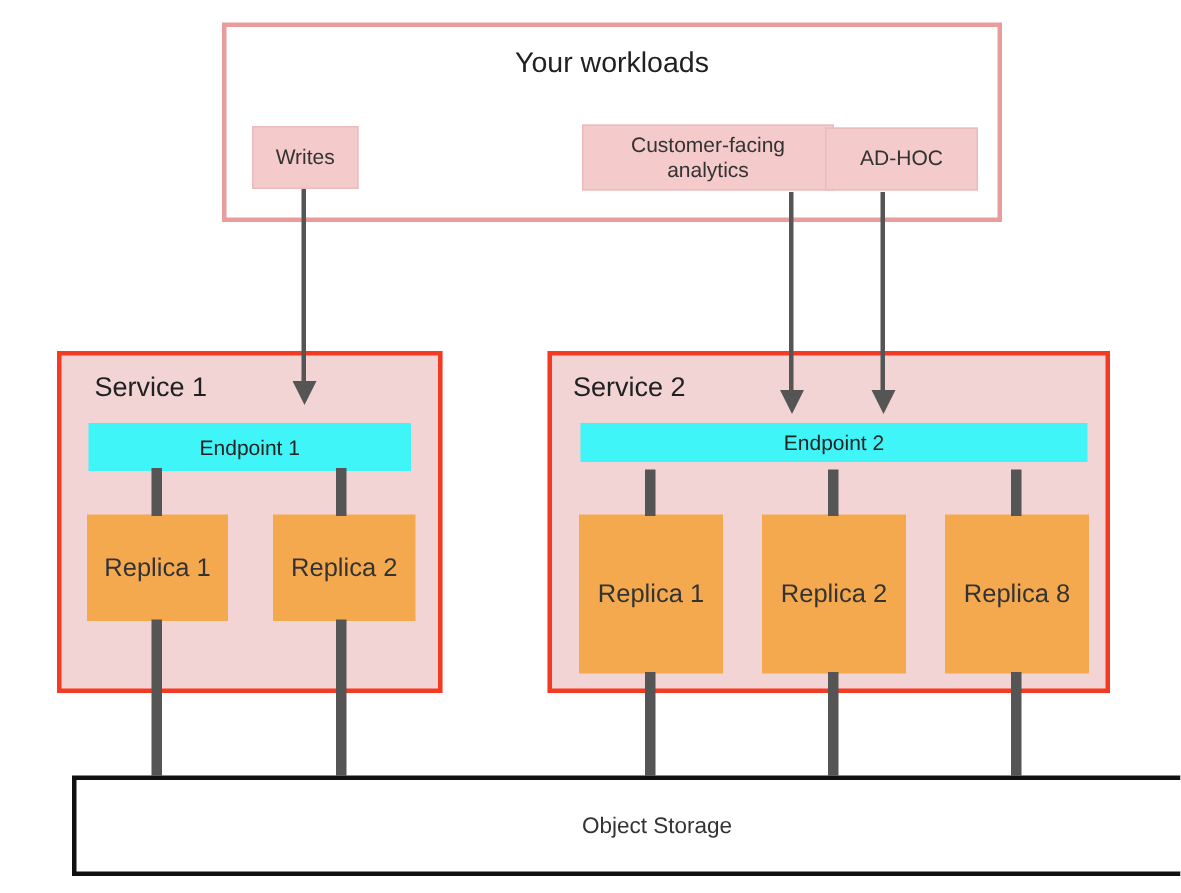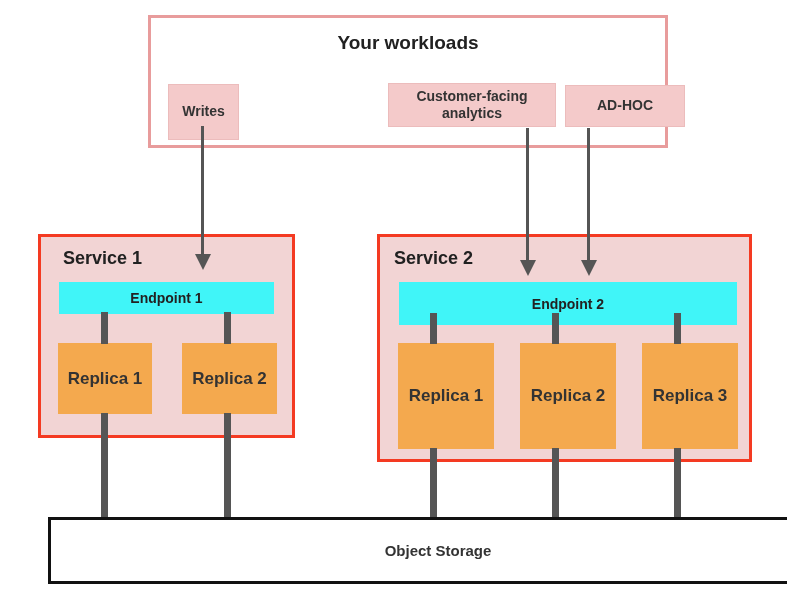--- a/index.html
+++ b/index.html
@@ -5,21 +5,20 @@
   * { margin: 0; padding: 0; box-sizing: border-box; }
   html, body { background: #ffffff; }
   body { font-family: "Liberation Sans", "DejaVu Sans", sans-serif; color: #2e2e2e; }
 
   .canvas {
     position: relative;
     width: 787px;
     height: 595px;
     background: #ffffff;
     overflow: hidden;
-    font-weight: bold;
   }
 
   
   .workloads-box {
     position: absolute;
     left: 148px; top: 15px;
     width: 520px; height: 133px;
     background: #ffffff;
     border: 3px solid #e89c9c;
   }
@@ -35,52 +34,52 @@
     background: #f4caca;
     border: 1px solid #ecbcbc;
     display: flex;
     align-items: center;
     justify-content: center;
     text-align: center;
     font-size: 14px;
     line-height: 1.25;
     color: #333333;
   }
-  .pill-writes    { left: 17px;  top: 66px; width: 71px;  height: 56px; }
+  .pill-writes    { left: 17px;  top: 66px; width: 71px;  height: 42px; }
   .pill-analytics { left: 237px; top: 65px; width: 168px; height: 44px; padding: 0 6px; }
-  .pill-adhoc     { left: 399px; top: 67px; width: 120px; height: 42px; margin-left: 15px; }
+  .pill-adhoc     { left: 399px; top: 67px; width: 102px; height: 42px; }
 
   
   .service-box {
     position: absolute;
     border: 3px solid #f43a22;
     background: #f2d4d4;
   }
-  .service-1 { left: 38px;  top: 234px; width: 257px; height: 204px; }
-  .service-2 { left: 377px; top: 234px; width: 375px; height: 228px; }
+  .service-1 { left: 38px;  top: 234px; width: 257px; height: 228px; }
+  .service-2 { left: 365px; top: 234px; width: 375px; height: 228px; }
   .service-label {
     position: absolute;
     top: 11px;
     font-size: 18px;
     color: #212121;
   }
   .service-1 .service-label { left: 22px; }
   .service-2 .service-label { left: 14px; }
 
   .endpoint {
     position: absolute;
     background: #40f5f8;
     display: flex;
     align-items: center;
     justify-content: center;
     font-size: 14px;
     color: #222222;
   }
   .endpoint-1 { left: 18px; top: 45px; width: 215px; height: 32px; text-align: center; }
-  .endpoint-2 { left: 19px; top: 45px; width: 338px; height: 43px; }
+  .endpoint-2 { left: 19px; top: 45px; width: 338px; height: 26px; }
 
   .replica {
     position: absolute;
     background: #f4a94e;
     display: flex;
     align-items: center;
     justify-content: center;
     font-size: 17px;
     color: #333333;
   }
@@ -144,21 +143,21 @@
     <div class="endpoint endpoint-1">Endpoint 1</div>
     <div class="replica s1-replica s1-r1">Replica 1</div>
     <div class="replica s1-replica s1-r2">Replica 2</div>
   </div>
 
   <div class="service-box service-2">
     <div class="service-label">Service 2</div>
     <div class="endpoint endpoint-2">Endpoint 2</div>
     <div class="replica s2-replica s2-r1">Replica 1</div>
     <div class="replica s2-replica s2-r2">Replica 2</div>
-    <div class="replica s2-replica s2-r3">Replica 3</div>
+    <div class="replica s2-replica s2-r3">Replica 8</div>
   </div>
 
   <div>
     <div class="arrow-line" style="left:201px; top:126px; height:130px;"></div>
     <div class="arrow-head" style="left:195px; top:254px;"></div>
   </div>
   <div>
     <div class="arrow-line" style="left:526px; top:128px; height:132px;"></div>
     <div class="arrow-head" style="left:520px; top:260px;"></div>
   </div>

